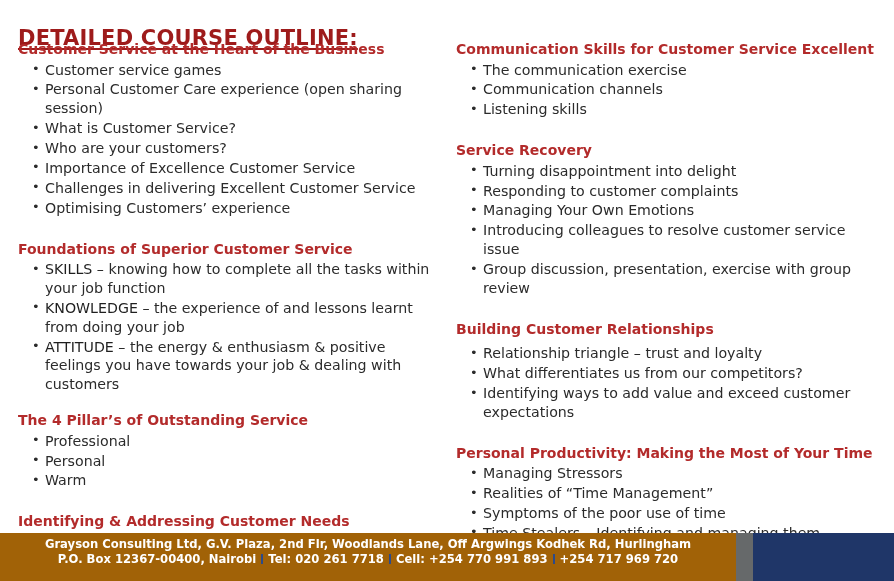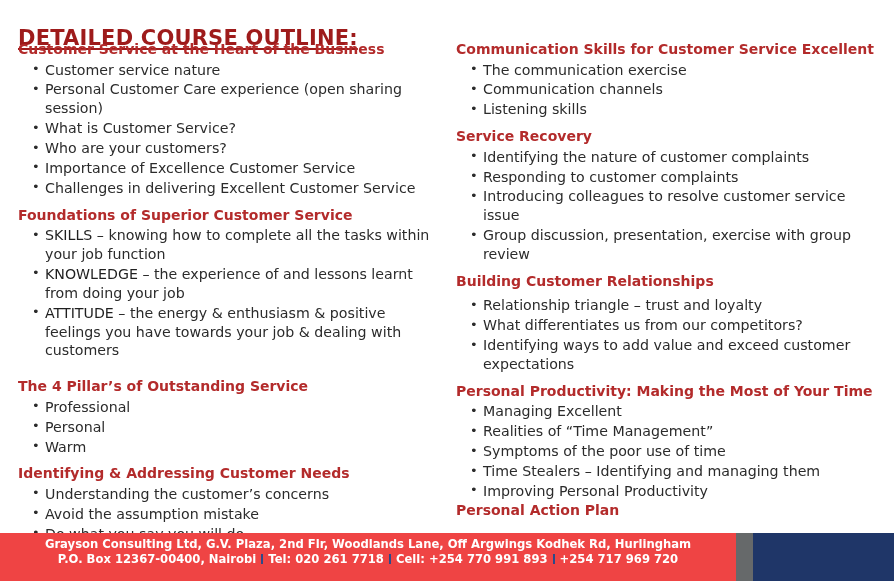--- a/index.html
+++ b/index.html
@@ -79,36 +79,36 @@
     font-size: 13px;
     color: #2b2b2b;
   }
   .bullet-list li .lead {
     font-weight: normal;
     color: #1f1f1f;
   }
 
   
   .sec-gap-sm  { margin-top: 18px; }
-  .sec-gap-md  { margin-top: 9px; }
+  .sec-gap-md  { margin-top: 23px; }
   .list-gap    { margin-top: 6px; }
 
   
   #footer-bar {
     position: absolute;
     left: 0;
     top: 533px;
     width: 894px;
     height: 48px;
     display: flex;
   }
   #footer-red {
     width: 736px;
     height: 48px;
-    background: #ef4444;
+    background: #a16207;
     position: relative;
   }
   #footer-gray {
     width: 17px;
     height: 48px;
     background: #66696a;
   }
   #footer-navy {
     flex: 1 1 auto;
     height: 48px;
@@ -140,26 +140,27 @@
 
 <h1 id="page-title">DETAILED COURSE OUTLINE:</h1>
 
 <div id="columns">
 
   <div class="column left">
 
     <div class="section">
       <div class="section-heading">Customer Service at the Heart of the Business</div>
       <ul class="bullet-list">
-        <li><span>Customer service nature</span></li>
+        <li><span>Customer service games</span></li>
         <li><span>Personal Customer Care experience (open sharing session)</span></li>
         <li><span>What is Customer Service?</span></li>
         <li><span>Who are your customers?</span></li>
         <li><span>Importance of Excellence Customer Service</span></li>
         <li><span>Challenges in delivering Excellent Customer Service</span></li>
+        <li><span>Optimising Customers’ experience</span></li>
       </ul>
     </div>
 
     <div class="section sec-gap-md">
       <div class="section-heading">Foundations of Superior Customer Service</div>
       <ul class="bullet-list">
         <li><span class="lead">SKILLS</span><span> – knowing how to complete all the tasks within your job function</span></li>
         <li><span class="lead">KNOWLEDGE</span><span> – the experience of and lessons learnt from doing your job</span></li>
         <li><span class="lead">ATTITUDE</span><span> – the energy &amp; enthusiasm &amp; positive feelings you have towards your job &amp; dealing with customers</span></li>
       </ul>
@@ -194,40 +195,41 @@
       <ul class="bullet-list">
         <li><span>The communication exercise</span></li>
         <li><span>Communication channels</span></li>
         <li><span>Listening skills</span></li>
       </ul>
     </div>
 
     <div class="section sec-gap-md">
       <div class="section-heading">Service Recovery</div>
       <ul class="bullet-list">
-        <li><span>Identifying the nature of customer complaints</span></li>
+        <li><span>Turning disappointment into delight</span></li>
         <li><span>Responding to customer complaints</span></li>
+        <li><span>Managing Your Own Emotions</span></li>
         <li><span>Introducing colleagues to resolve customer service issue</span></li>
         <li><span>Group discussion, presentation, exercise with group review</span></li>
       </ul>
     </div>
 
     <div class="section sec-gap-md">
       <div class="section-heading">Building Customer Relationships</div>
       <ul class="bullet-list list-gap">
         <li><span>Relationship triangle – trust and loyalty</span></li>
         <li><span>What differentiates us from our competitors?</span></li>
         <li><span>Identifying ways to add value and exceed customer expectations</span></li>
       </ul>
     </div>
 
     <div class="section sec-gap-md">
       <div class="section-heading">Personal Productivity: Making the Most of Your Time</div>
       <ul class="bullet-list">
-        <li><span>Managing Excellent</span></li>
+        <li><span>Managing Stressors</span></li>
         <li><span>Realities of “Time Management”</span></li>
         <li><span>Symptoms of the poor use of time</span></li>
         <li><span>Time Stealers – Identifying and managing them</span></li>
         <li><span>Improving Personal Productivity</span></li>
       </ul>
     </div>
 
     <div class="section">
       <div class="section-heading">Personal Action Plan</div>
     </div>

